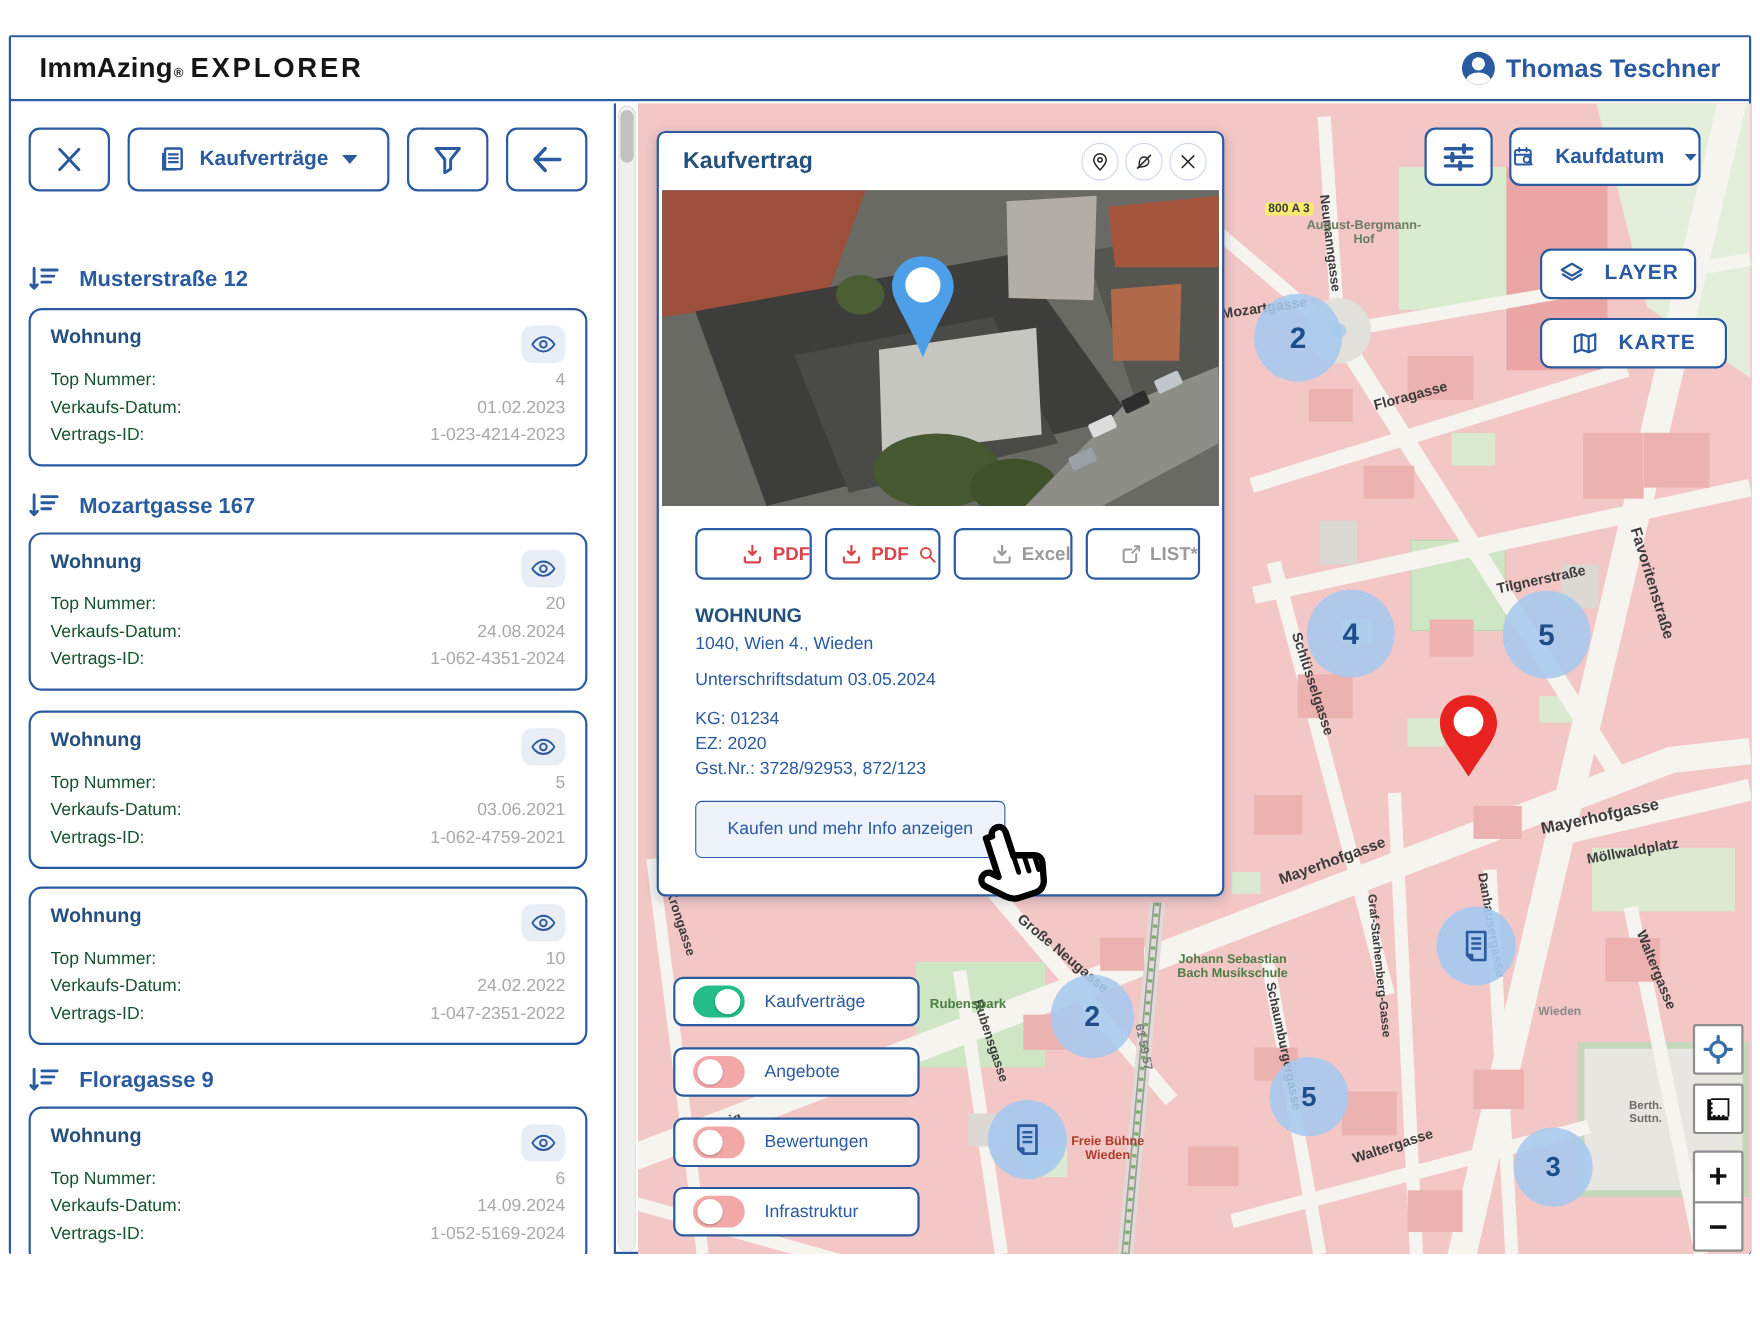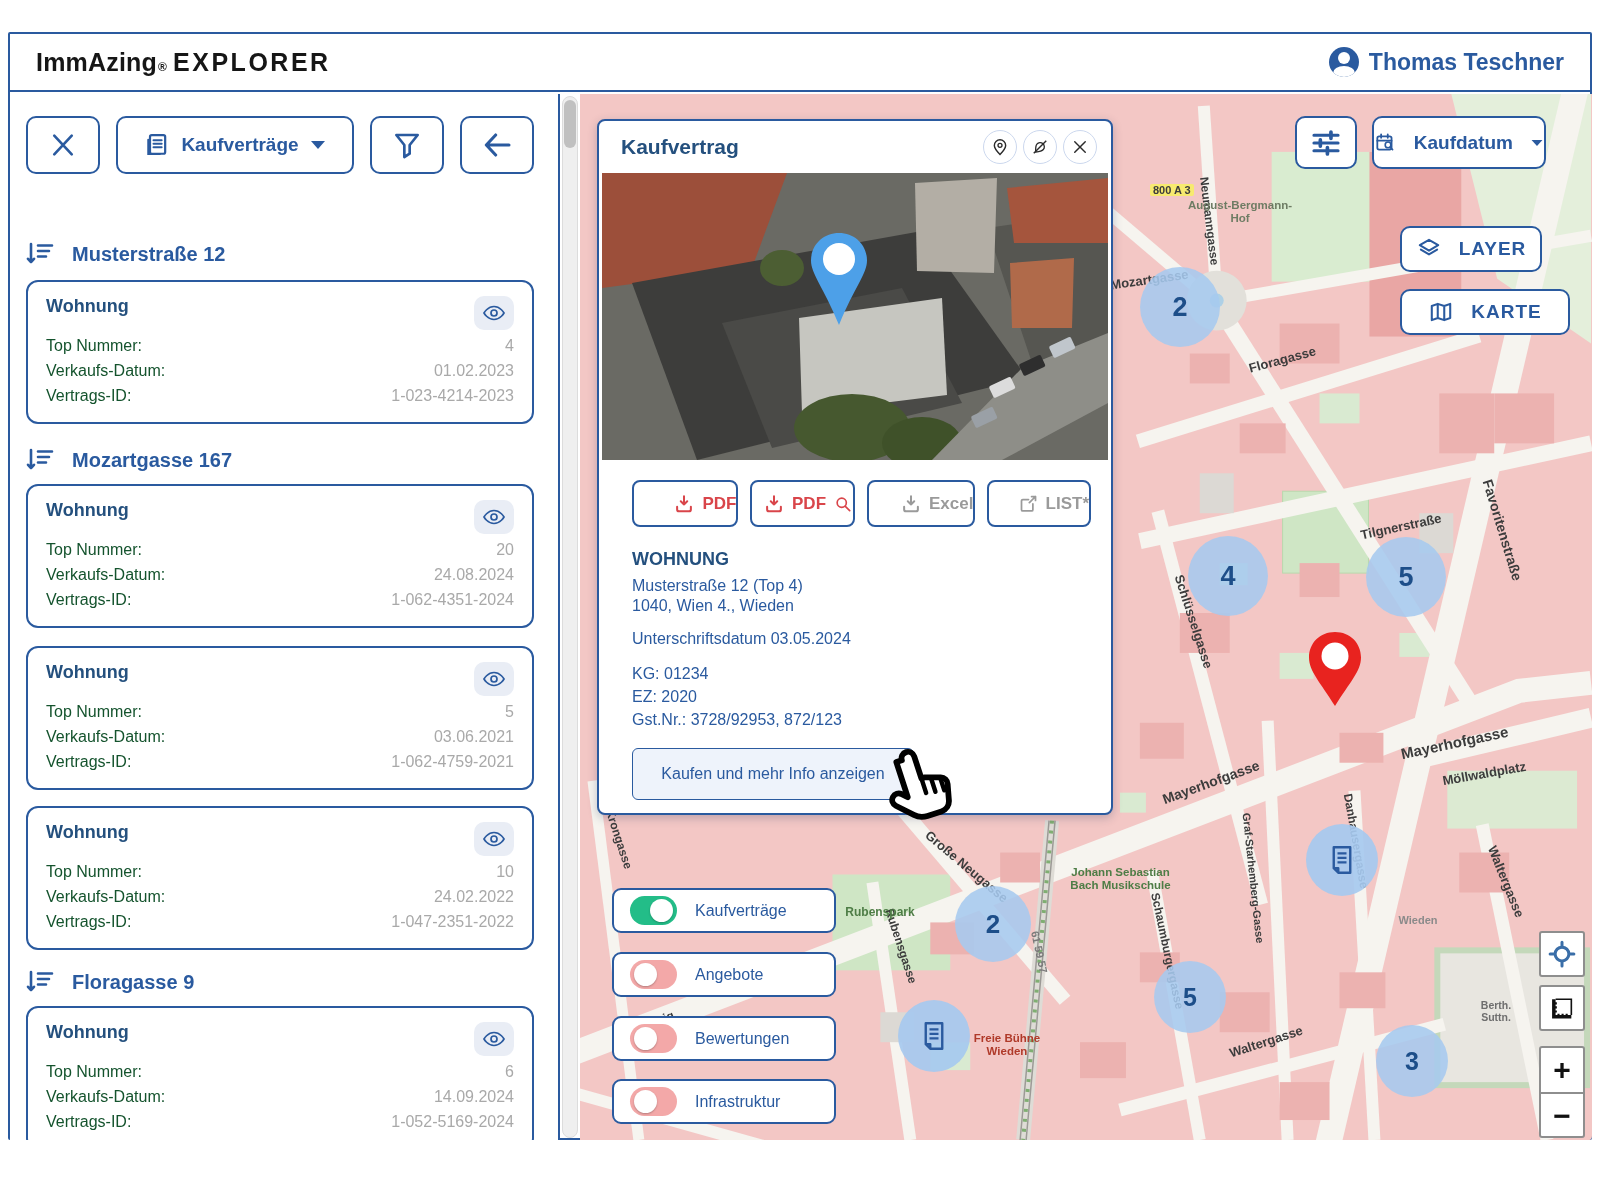--- a/index.html
+++ b/index.html
@@ -491,21 +491,20 @@
           </div>
           <div class="actbtn gray" style="width:109px;">
             <svg width="21" height="21" viewBox="0 0 24 24">
                   <path d="M17 12.5V19a1.5 1.5 0 0 1-1.5 1.5h-10A1.5 1.5 0 0 1 4 19V9a1.5 1.5 0 0 1 1.5-1.5H12 M13 11 20 4 M15.5 4H20v4.5" stroke="#9a9a9a" stroke-width="2" fill="none" stroke-linecap="round" stroke-linejoin="round"></path>
                 </svg>
             <span>LIST*</span>
           </div>
         </div>
         <div class="cat">WOHNUNG</div>
         <div class="addr">
-          <div>Musterstraße 12 (Top 4)</div>
           <div>1040, Wien 4., Wieden</div>
         </div>
         <div class="sig">Unterschriftsdatum 03.05.2024</div>
         <div class="kgblock">
           <div class="kgline">KG: 01234</div>
           <div class="kgline">EZ: 2020</div>
           <div class="kgline">Gst.Nr.: 3728/92953, 872/123</div>
         </div>
         <div class="buybtn">
           <span>Kaufen und mehr Info anzeigen</span>

